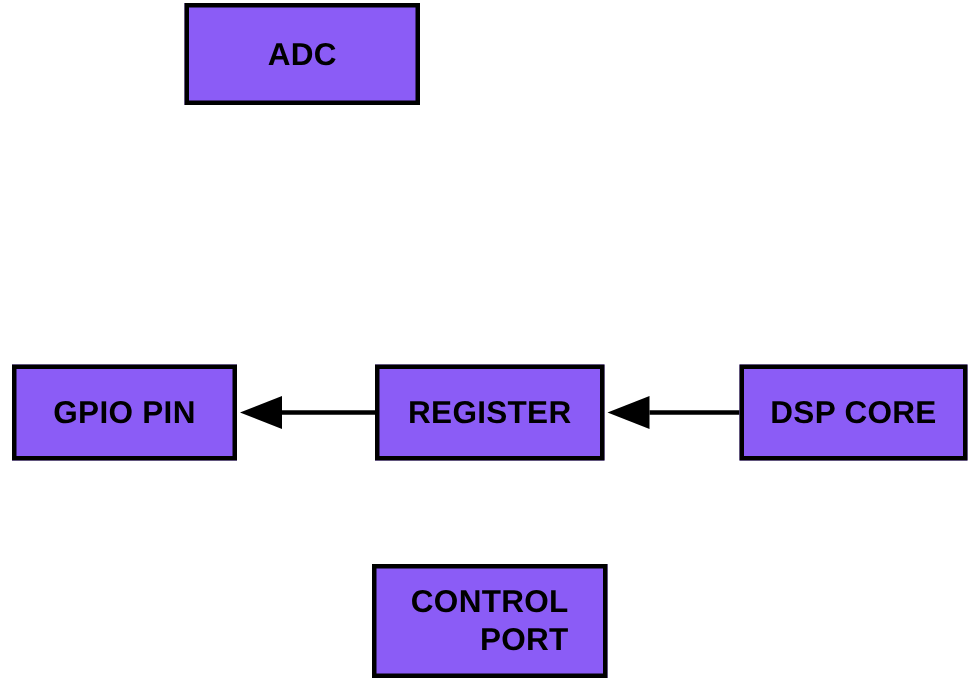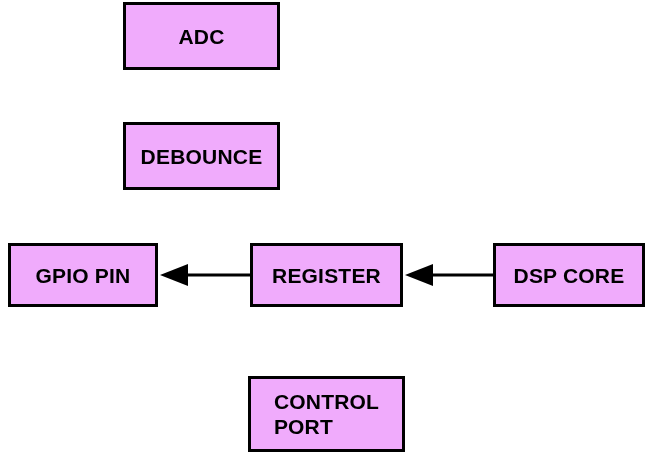--- a/index.html
+++ b/index.html
@@ -14,26 +14,26 @@
   #diagram-canvas {
     position: relative;
     width: 650px;
     height: 452px;
     background: #ffffff;
     overflow: hidden;
   }
   .node-box {
     position: absolute;
     box-sizing: border-box;
-    background: #f0abfc;
+    background: #8b5cf6;
     border: 3px solid #000000;
     display: flex;
     align-items: center;
     justify-content: center;
-    text-align: left;
+    text-align: right;
   }
   .node-label {
     font-family: "Liberation Sans", sans-serif;
     font-weight: bold;
     font-size: 21px;
     line-height: 25px;
     color: #000000;
     letter-spacing: 0.2px;
     white-space: pre-line;
     user-select: none;
@@ -67,23 +67,20 @@
     <g>
       <line x1="493" y1="275" x2="433" y2="275" stroke="#000000" stroke-width="3"></line>
       <polygon points="433,264 433,286 405,275" fill="#000000"></polygon>
     </g>
   </svg>
 
   <div class="node-box" style="left:123px; top:2px; width:157px; height:68px;">
     <span class="node-label">ADC</span>
   </div>
 
-  <div class="node-box" style="left:123px; top:122px; width:157px; height:68px;">
-    <span class="node-label">DEBOUNCE</span>
-  </div>
 
   <div class="node-box" style="left:8px; top:243px; width:150px; height:64px;">
     <span class="node-label">GPIO PIN</span>
   </div>
 
   <div class="node-box" style="left:493px; top:243px; width:152px; height:64px;">
     <span class="node-label">DSP CORE</span>
   </div>
 
   <div class="node-box" style="left:250px; top:243px; width:153px; height:64px;">

